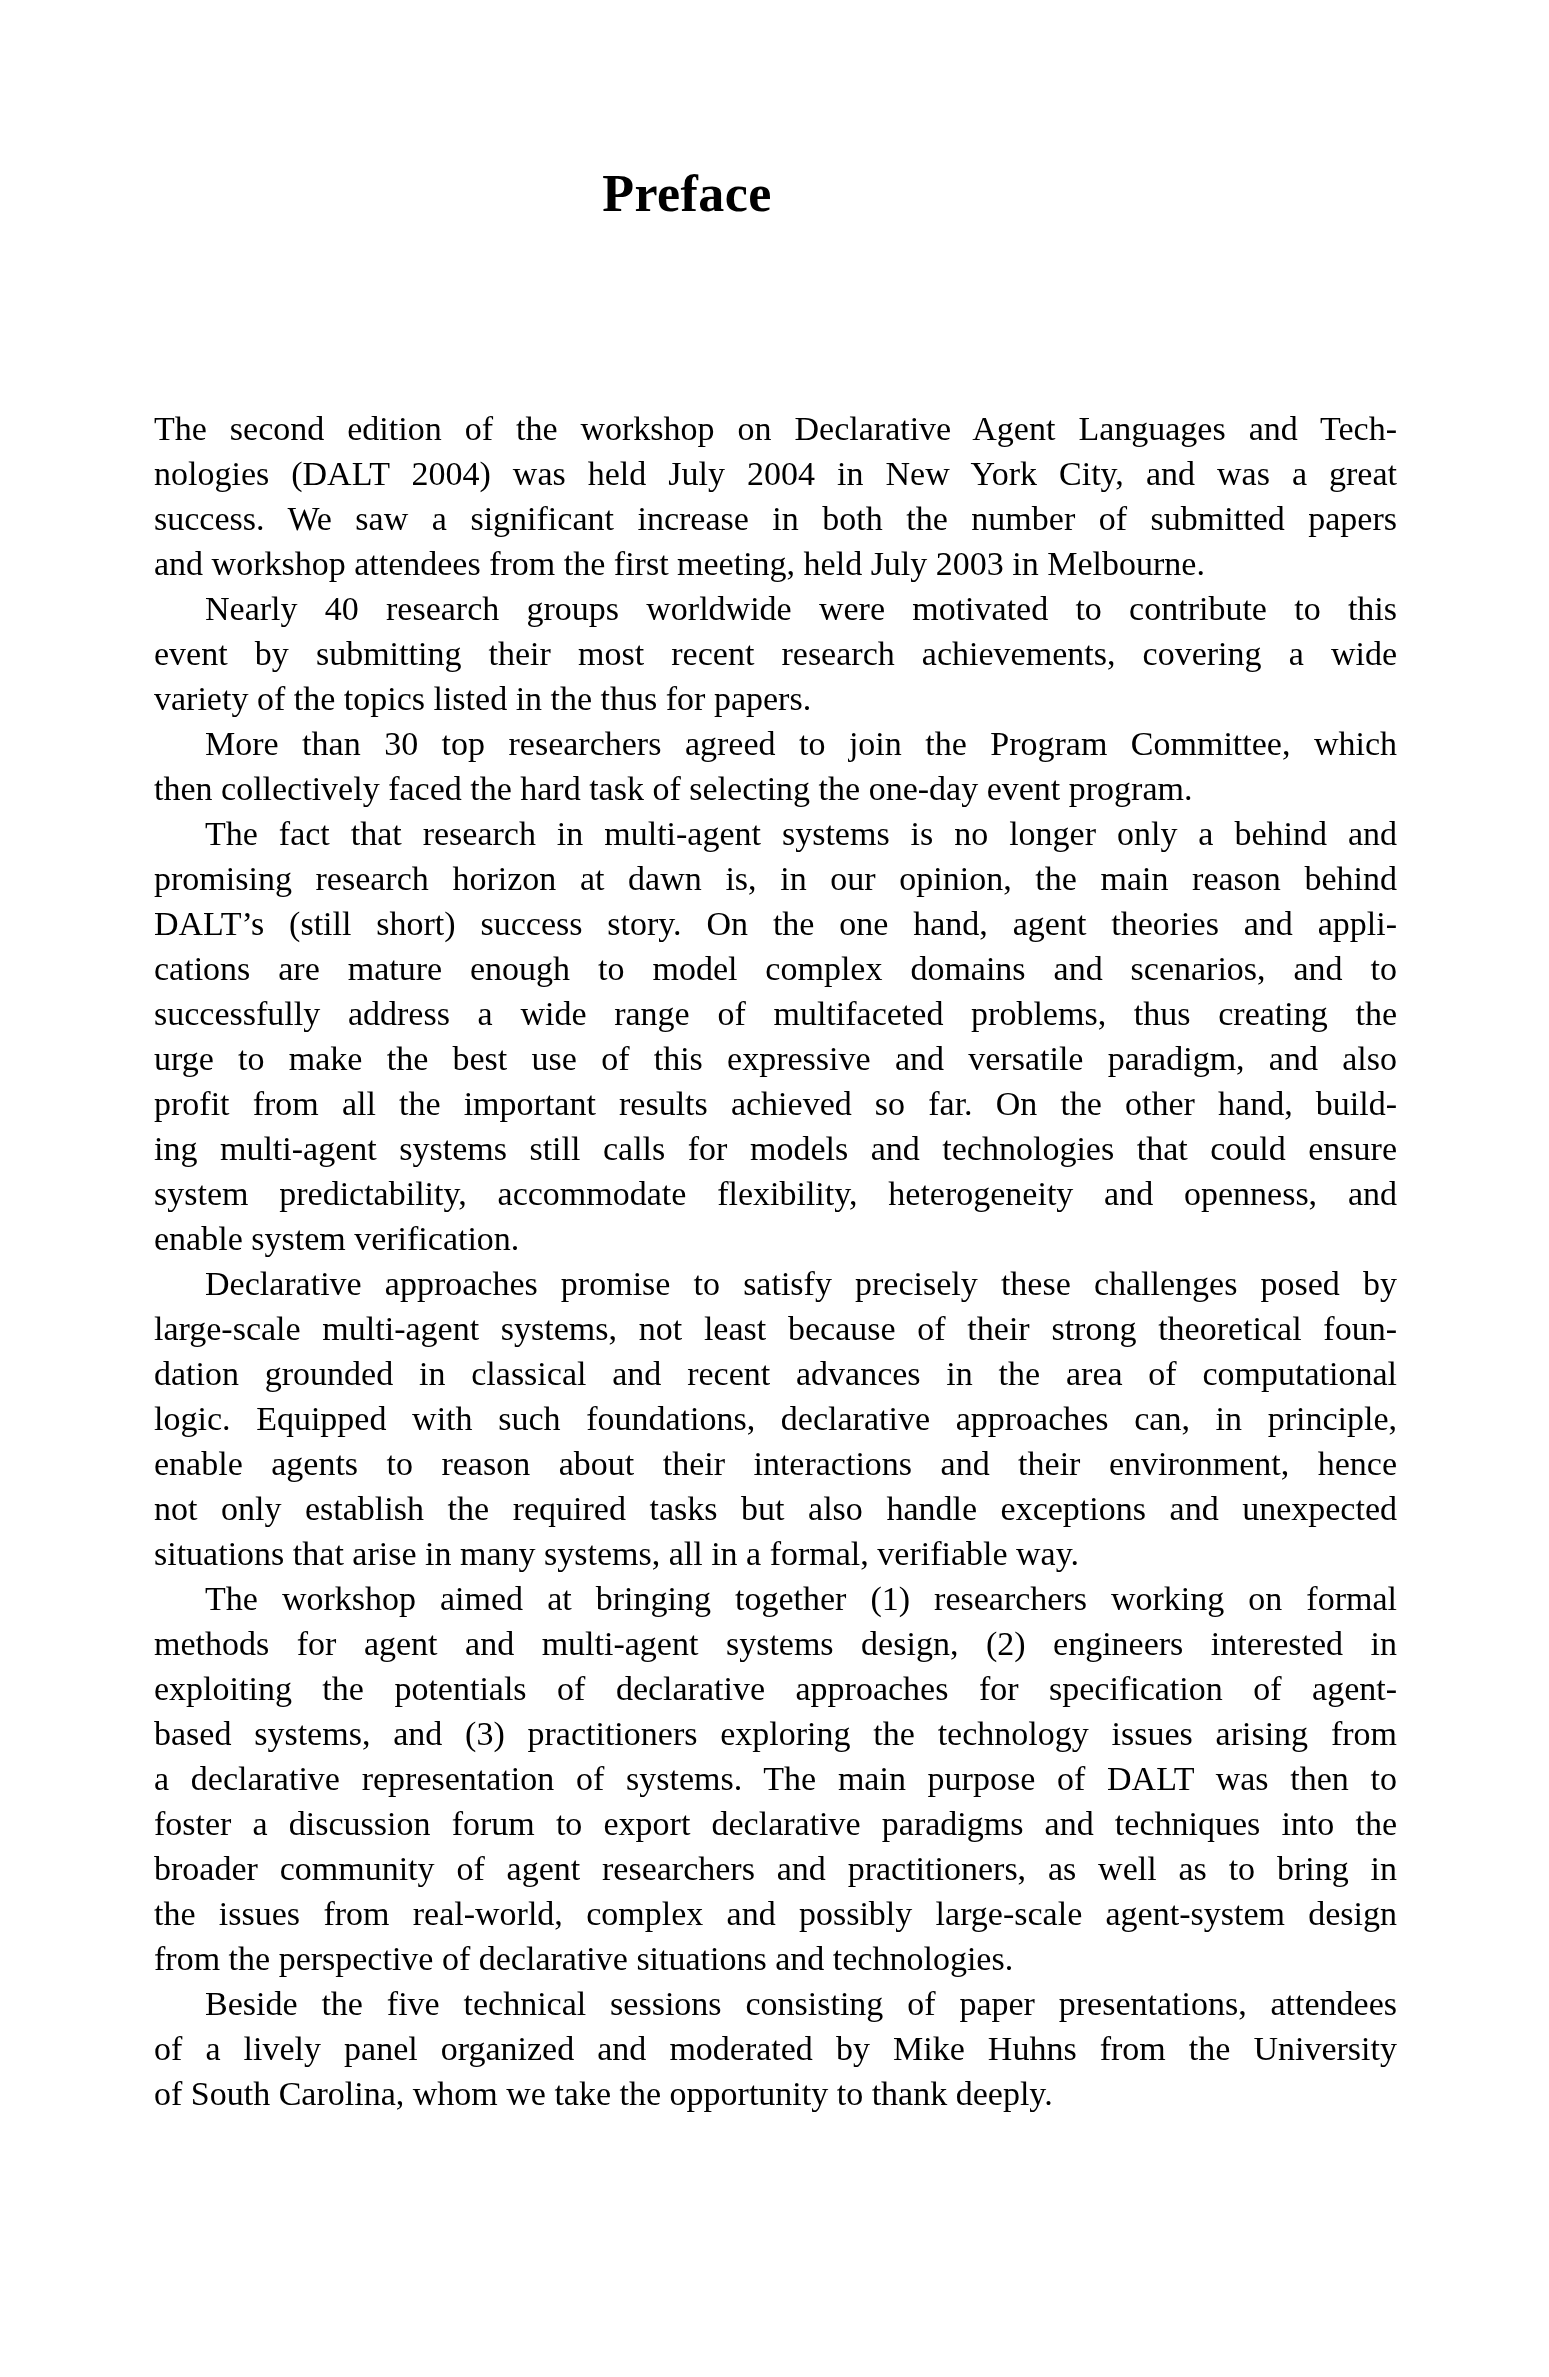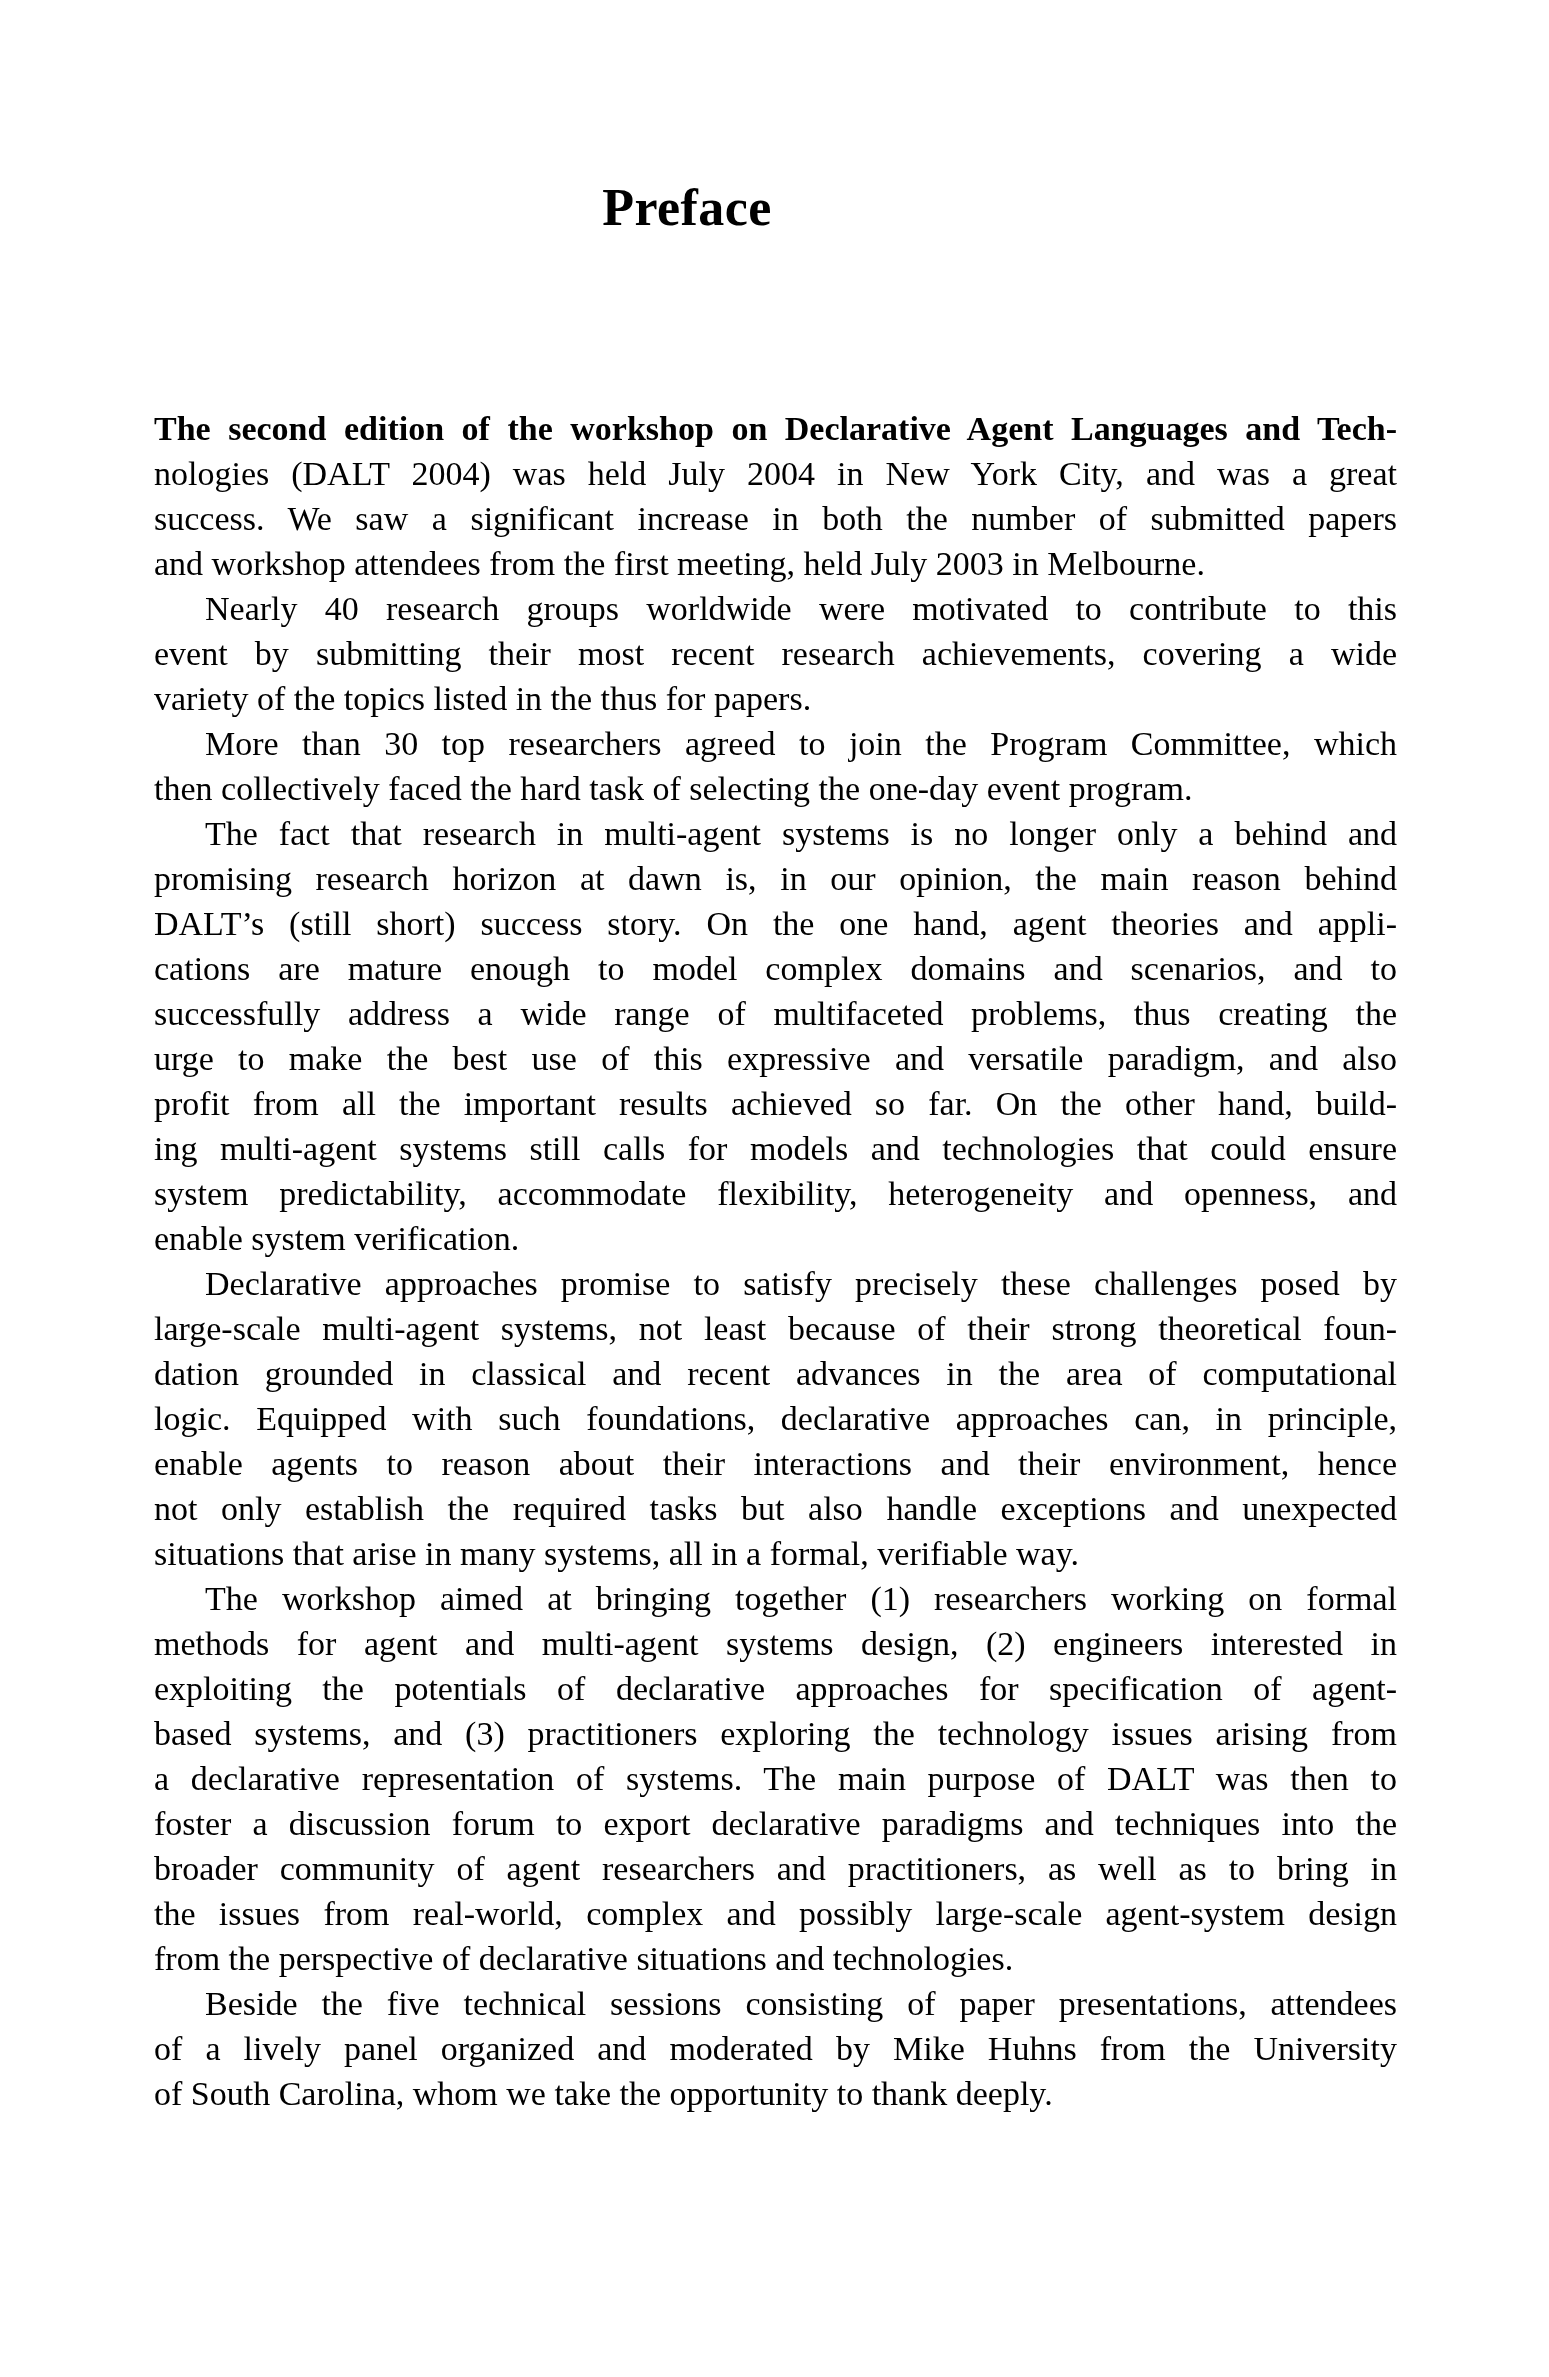--- a/index.html
+++ b/index.html
@@ -19,21 +19,21 @@
     position: absolute;
     left: 0;
     top: 0;
     width: 1549px;
     height: 2377px;
     background: #ffffff;
   }
   .title {
     position: absolute;
     left: 0;
-    top: 182px;
+    top: 168px;
     width: 1374px;
     text-align: center;
     font-size: 52px;
     line-height: 52px;
     font-weight: bold;
     margin: 0;
     letter-spacing: 0.4px;
   }
   .body-text {
     position: absolute;
@@ -65,21 +65,21 @@
 </style>
 </head>
 <body>
 
 <div class="page">
   <h1 class="title">Preface</h1>
 
   <div class="body-text">
 
     <div class="para">
-      <div class="line first" style="white-space: normal; font-weight: bold;">The second edition of the workshop on Declarative Agent Languages and Tech-</div>
+      <div class="line first" style="white-space: normal;">The second edition of the workshop on Declarative Agent Languages and Tech-</div>
       <div class="line" style="white-space: normal;">nologies (DALT 2004) was held July 2004 in New York City, and was a great</div>
       <div class="line" style="white-space: normal;">success. We saw a significant increase in both the number of submitted papers</div>
       <div class="line last">and workshop attendees from the first meeting, held July 2003 in Melbourne.</div>
     </div>
 
     <div class="para">
       <div class="line first indent" style="white-space: normal;">Nearly 40 research groups worldwide were motivated to contribute to this</div>
       <div class="line" style="white-space: normal;">event by submitting their most recent research achievements, covering a wide</div>
       <div class="line last">variety of the topics listed in the thus for papers.</div>
     </div>

